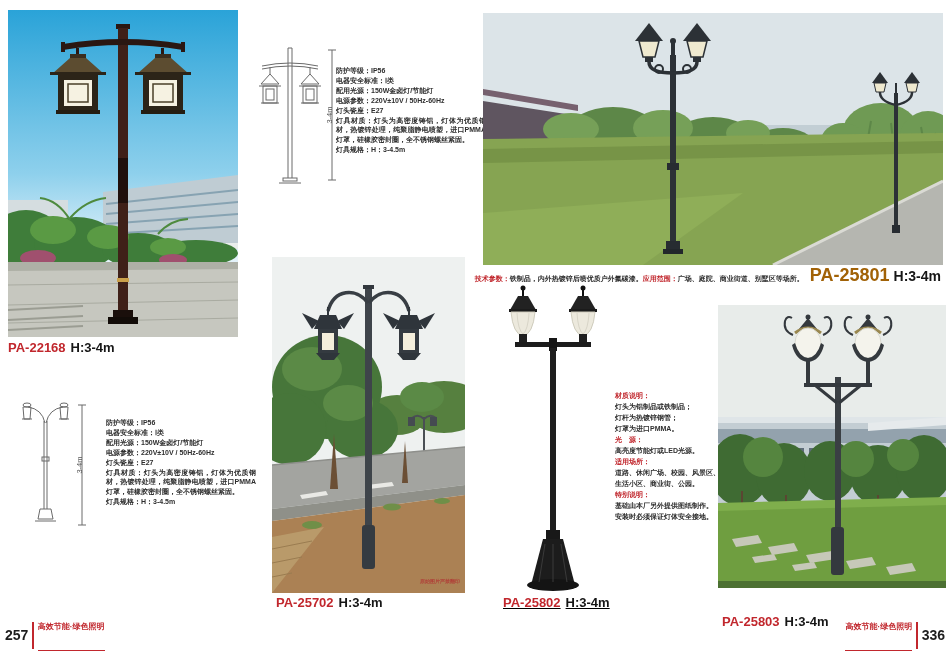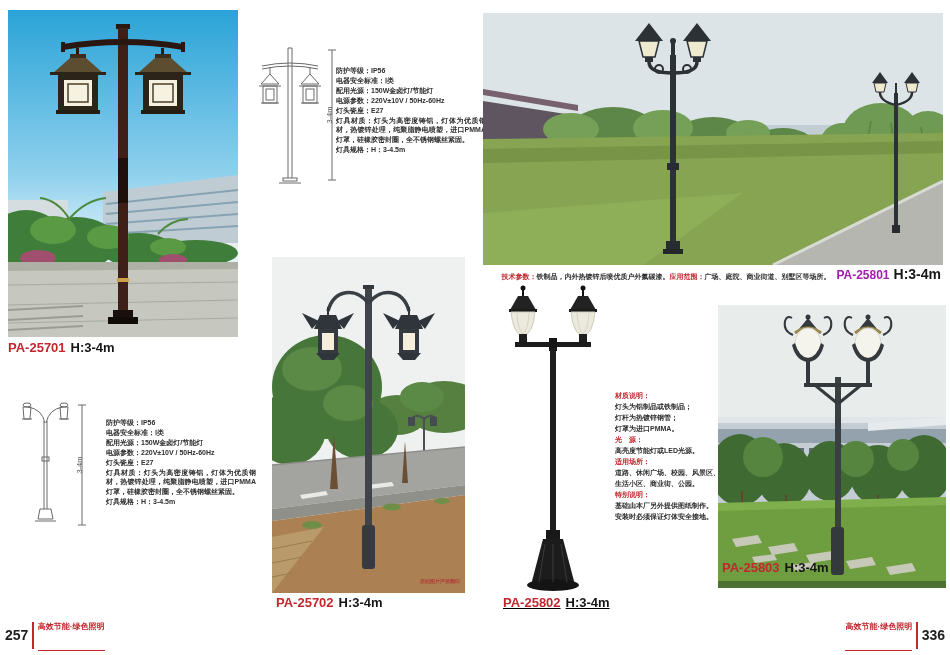--- a/index.html
+++ b/index.html
@@ -12,21 +12,21 @@
   .caption{position:absolute;font-size:13px;font-weight:bold;white-space:nowrap;}
   .caption .code{color:#c1272d;}
   .caption .ht{color:#161616;margin-left:5px;}
   .spec{position:absolute;width:150px;font-size:7px;line-height:9.9px;font-weight:bold;color:#2e2e2e;text-align:justify;}
   .mnotes{position:absolute;width:130px;font-size:7px;line-height:11px;font-weight:bold;color:#2e2e2e;}
   .mnotes .rh{color:#c1272d;}
   .cap25801{position:absolute;white-space:nowrap;font-weight:bold;}
   .cap25801 .sm{font-size:7px;}
   .cap25801 .red{color:#c1272d;}
   .cap25801 .blk{color:#2e2e2e;}
-  .cap25801 .bigcode{font-size:12px;color:#a21caf;margin-left:6px;}
+  .cap25801 .bigcode{font-size:18px;color:#a16207;margin-left:6px;}
   .cap25801 .bight{font-size:14px;color:#161616;margin-left:4px;}
   .watermark{position:absolute;right:5px;bottom:9px;font-size:5px;color:#b04038;font-weight:bold;}
   .footer{position:absolute;top:619px;display:flex;align-items:center;}
   .f-left{left:5px;}
   .f-right{right:5px;}
   .pagenum{font-size:14px;font-weight:bold;color:#1d1d1d;line-height:15px;}
   .fbar{width:1.5px;height:27px;background:#c1272d;margin:0 4px;}
   .slogan{font-size:8px;font-weight:bold;color:#c1272d;line-height:9px;padding-top:3px;padding-bottom:19px;border-bottom:1px solid #c1272d;}
 </style>
 </head>
@@ -111,21 +111,21 @@
         <polygon points="129,64 181,64 163,48 147,48" fill="#5c4c30"></polygon>
         <rect x="127" y="62" width="56" height="3" fill="#2c2418"></rect>
         <rect x="135" y="65" width="40" height="35" fill="#2c2418"></rect>
         <rect x="141" y="70" width="28" height="26" fill="#f6f2e2"></rect>
         <rect x="145" y="74" width="20" height="18" fill="none" stroke="#4a3f28" stroke-width="1.5"></rect>
         <rect x="133" y="100" width="44" height="4" fill="#241d12"></rect>
       </g>
     </svg>
   </figure>
   <div class="caption" style="left:8px;top:340px;">
-    <span class="code">PA-25701</span><span class="ht">H:3-4m</span>
+    <span class="code">PA-22168</span><span class="ht">H:3-4m</span>
   </div>
 
   <div class="drawing" style="left:258px;top:38px;width:88px;height:160px;">
     <svg viewBox="0 0 88 160" width="88" height="160">
       <g stroke="#6a6a6a" fill="none" stroke-width="1">
         <line x1="30" y1="10" x2="30" y2="140"></line>
         <line x1="34" y1="10" x2="34" y2="140"></line>
         <line x1="30" y1="10" x2="34" y2="10"></line>
         <rect x="25" y="140" width="14" height="3"></rect>
         <line x1="21" y1="145" x2="43" y2="145"></line>
@@ -462,21 +462,21 @@
         <circle cx="150" cy="12" r="2.5" fill="#34393e"></circle>
         <polygon points="141,24 159,24 150,13" fill="#34393e"></polygon>
         <path d="M137,28 Q150,18 163,28" stroke="#9a8850" stroke-width="3" fill="none"></path>
         <ellipse cx="150" cy="38" rx="13" ry="15" fill="#f4f3ec" stroke="#d8d8cf" stroke-width="1"></ellipse>
         <path d="M134,40 Q138,56 150,57 Q162,56 166,40 L163,38 Q159,52 150,53 Q141,52 137,38 Z" fill="#34393e"></path>
         <path d="M135,30 q-10,-4 -8,-14 q2,-6 7,-3" stroke="#34393e" stroke-width="2" fill="none"></path>
         <path d="M165,30 q10,-4 8,-14 q-2,-6 -7,-3" stroke="#34393e" stroke-width="2" fill="none"></path>
       </g>
     </svg>
   </figure>
-  <div class="caption" style="left:722px;top:560px;">
+  <div class="caption" style="left:722px;top:614px;">
     <span class="code">PA-25803</span><span class="ht">H:3-4m</span>
   </div>
 
   <div class="footer f-right">
     <span class="slogan">高效节能·绿色照明</span>
     <span class="fbar"></span>
     <span class="pagenum">336</span>
   </div>
 
 </div>

